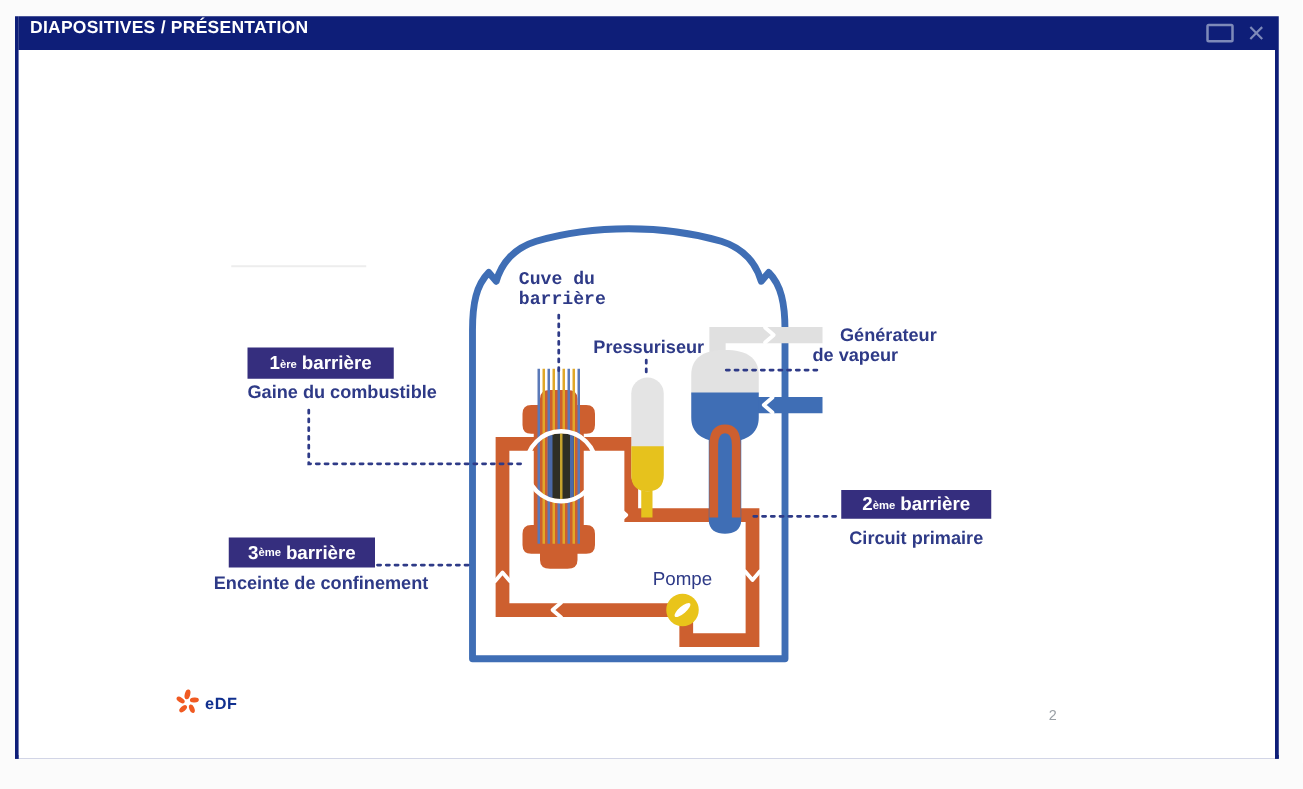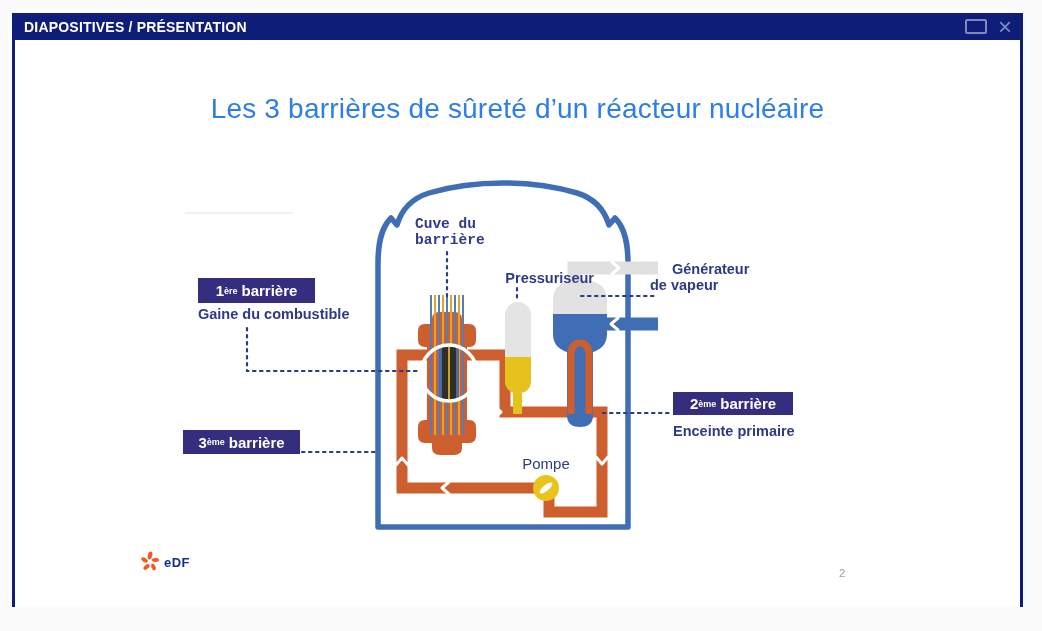--- a/index.html
+++ b/index.html
@@ -6,21 +6,21 @@
   body{
     width:1042px;height:631px;position:relative;overflow:hidden;
     background:#fbfbfb;font-family:"Liberation Sans",sans-serif;
   }
   .window{
     position:absolute;left:12px;top:13px;width:1011px;height:594px;
     box-sizing:border-box;background:#ffffff;
     border-left:3px solid #0e1e78;border-right:3px solid #0e1e78;border-bottom:3px solid #0e1e78;
   }
   .titlebar{
-    height:27px;background:#0e1e78;display:flex;align-items:center;
+    height:27px;background:#0e1e78;display:flex;
     padding:0 6px 0 9px;box-sizing:border-box;
   }
   .titlebar-text{color:#ffffff;font-weight:bold;font-size:14px;letter-spacing:.2px;}
   .controls{margin-left:auto;display:flex;align-items:center;gap:9px;}
   .btn-max{width:18px;height:11px;border:2px solid #7e8ab9;border-radius:2px;cursor:pointer;}
   .btn-close{color:#7e8ab9;font-size:24px;line-height:20px;font-weight:normal;cursor:pointer;padding:0 2px;}
   .slide{position:relative;width:100%;height:567px;background:#ffffff;}
   .slide-title{
     position:absolute;left:0;top:53px;width:100%;text-align:center;
     color:#2c7ee8;font-size:28px;letter-spacing:.2px;
@@ -46,21 +46,20 @@
 <div class="window">
   <div class="titlebar">
     <span class="titlebar-text">DIAPOSITIVES / PRÉSENTATION</span>
     <span class="controls">
       <span class="btn-max"></span>
       <span class="btn-close">×</span>
     </span>
   </div>
 
   <div class="slide">
-    <div class="slide-title">Les 3 barrières de sûreté d’un réacteur nucléaire</div>
 
     <svg class="diagram-svg" width="1005" height="564" viewBox="0 0 1005 564">
 
       <line x1="170" y1="173" x2="278" y2="173" stroke="#ededed" stroke-width="1.5"></line>
 
       <path d="M 363,487 L 363,224 C 363,203 366,188 376,178 L 382,185
                C 387,168 398,158 414,153 C 438,146 464,143 488,143
                C 512,143 538,146 562,153 C 578,158 589,168 594,185
                L 600,178 C 610,188 613,203 613,224 L 613,487 Z" fill="none" stroke="#3f6eb5" stroke-width="5.5" stroke-linejoin="round"></path>
 
@@ -138,46 +137,47 @@
         <path d="M 232,288 V 331 H 404"></path>
         <path d="M 588,373 H 655"></path>
         <path d="M 287,412 H 360"></path>
       </g>
     </svg>
 
     <div class="lbl" style="left:400px;top:176px;font-family:Liberation Mono, monospace;">
       <div>Cuve du</div>
       <div>barrière</div>
     </div>
-    <div class="lbl" style="left:429px;top:230px;width:150px;text-align:right;">Pressuriseur</div>
+    <div class="lbl" style="left:429px;top:230px;width:150px;text-align:center;">Pressuriseur</div>
     <div class="lbl" style="left:635px;top:221px;">
       <div style="padding-left:22px;">Générateur</div>
       <div>de vapeur</div>
     </div>
     <div class="pompe" style="left:486px;top:415px;width:90px;">Pompe</div>
 
     <div class="badge" style="left:183px;top:238px;width:117px;height:25px;">
       <span>1</span>
         <sup>ère</sup>
         <span class="word">barrière</span>
     </div>
     <div class="caption" style="left:183px;top:266px;">Gaine du combustible</div>
 
     <div class="badge" style="left:658px;top:352px;width:120px;height:23px;">
       <span>2</span>
         <sup>ème</sup>
         <span class="word">barrière</span>
     </div>
-    <div class="caption" style="left:658px;top:383px;width:120px;text-align:center;">Enceinte primaire</div>
+    <div class="caption" style="left:658px;top:383px;width:120px;text-align:center;">Circuit primaire</div>
 
     <div class="badge" style="left:168px;top:390px;width:117px;height:24px;">
       <span>3</span>
         <sup>ème</sup>
         <span class="word">barrière</span>
     </div>
+    <div class="caption" style="left:156px;top:419px;">Enceinte de confinement</div>
 
     <div class="edf">
       <svg width="24" height="24" viewBox="0 0 24 24">
         <g fill="#f05a22">
           <ellipse cx="12" cy="5.5" rx="2.2" ry="4" transform="rotate(14 12 5.5)"></ellipse>
           <ellipse cx="17.5" cy="10" rx="2" ry="3.6" transform="rotate(86 17.5 10)"></ellipse>
           <ellipse cx="15.5" cy="17" rx="2" ry="3.6" transform="rotate(158 15.5 17)"></ellipse>
           <ellipse cx="8.5" cy="17" rx="2" ry="3.6" transform="rotate(-130 8.5 17)"></ellipse>
           <ellipse cx="6.5" cy="10" rx="2" ry="3.6" transform="rotate(-58 6.5 10)"></ellipse>
         </g>

